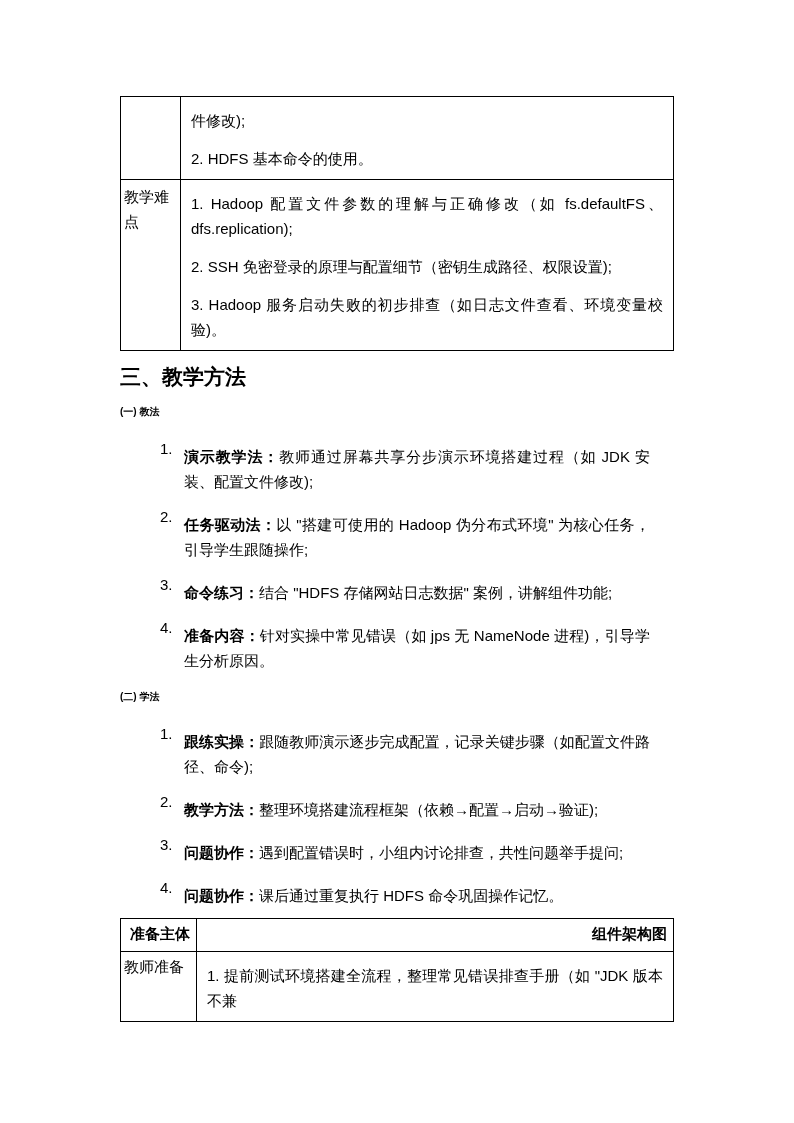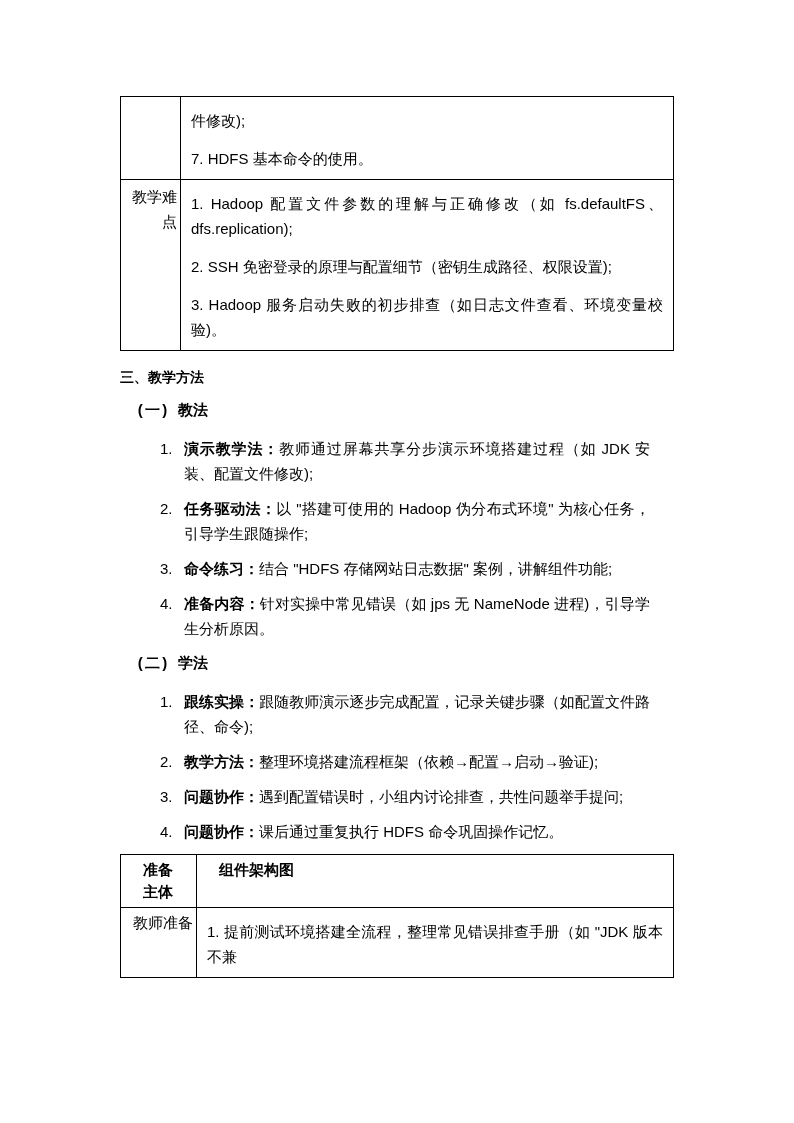--- a/index.html
+++ b/index.html
@@ -20,88 +20,87 @@
     width: 554px;
     border-collapse: collapse;
     table-layout: fixed;
   }
   table.doc-table td, table.doc-table th {
     border: 1px solid #000;
     vertical-align: top;
     box-sizing: border-box;
   }
   td.label-cell {
-    text-align: right;
+    text-align: left;
     vertical-align: middle;
     padding: 4px 3px;
     line-height: 25px;
   }
   td.content-cell { padding: 5px 10px 2px 10px; }
   p.cellp {
     margin: 6px 0 13px 0;
     line-height: 25px;
     text-align: justify;
   }
   p.cellp:last-child { margin-bottom: 6px; }
   .tbl-top .c1 { width: 60px; }
   .tbl-top tr.r1 { height: 67px; }
   .tbl-top tr.r2 { height: 125px; }
   .tbl-bottom .c1 { width: 76px; }
   .tbl-bottom tr.hdr { height: 33px; }
   .tbl-bottom tr.r1 { height: 129px; }
   .tbl-bottom tr.r2 { height: 36px; }
   .tbl-bottom th {
     font-weight: bold;
-    text-align: left;
+    text-align: right;
     vertical-align: middle;
-    padding: 4px 22px;
+    padding: 4px 6px;
     line-height: 22px;
   }
   .tbl-bottom td.label-cell { line-height: 22px; }
   
   h2.sec {
-    font-size: 14px;
+    font-size: 21px;
     font-weight: bold;
     margin: 15px 0 0 0;
     line-height: 22px;
   }
   h3.sub {
-    font-size: 15px;
+    font-size: 10px;
     font-weight: bold;
-    margin: 13px 0 0 16px;
+    margin: 13px 0 0 0;
     line-height: 22px;
-    font-family: Liberation Mono, monospace;
   }
   
   .olist { margin: 13px 0 0 40px; }
   .li {
     display: flex;
     margin-bottom: 10px;
     line-height: 25px;
   }
   .li .num { flex: none; width: 24px; }
-  .li .li-body { flex: 1; text-align: justify; }
+  .li .li-body { flex: 1; text-align: justify; margin-top: 8px; }
   .li .li-label { font-weight: bold; }
 </style>
 </head>
 <body>
 
 <div class="page">
 
   <table class="doc-table tbl-top">
     <colgroup>
         <col class="c1">
         <col class="c2">
       </colgroup>
     <tbody>
       <tr class="r1">
         <td class="label-cell"></td>
         <td class="content-cell">
           <p class="cellp">件修改);</p>
-          <p class="cellp">7. HDFS 基本命令的使用。</p>
+          <p class="cellp">2. HDFS 基本命令的使用。</p>
         </td>
       </tr>
       <tr class="r2">
         <td class="label-cell">教学难点</td>
         <td class="content-cell">
           <p class="cellp">1. Hadoop 配置文件参数的理解与正确修改（如 fs.defaultFS、dfs.replication);</p>
           <p class="cellp">2. SSH 免密登录的原理与配置细节（密钥生成路径、权限设置);</p>
           <p class="cellp">3. Hadoop 服务启动失败的初步排查（如日志文件查看、环境变量校验)。</p>
         </td>
       </tr>

